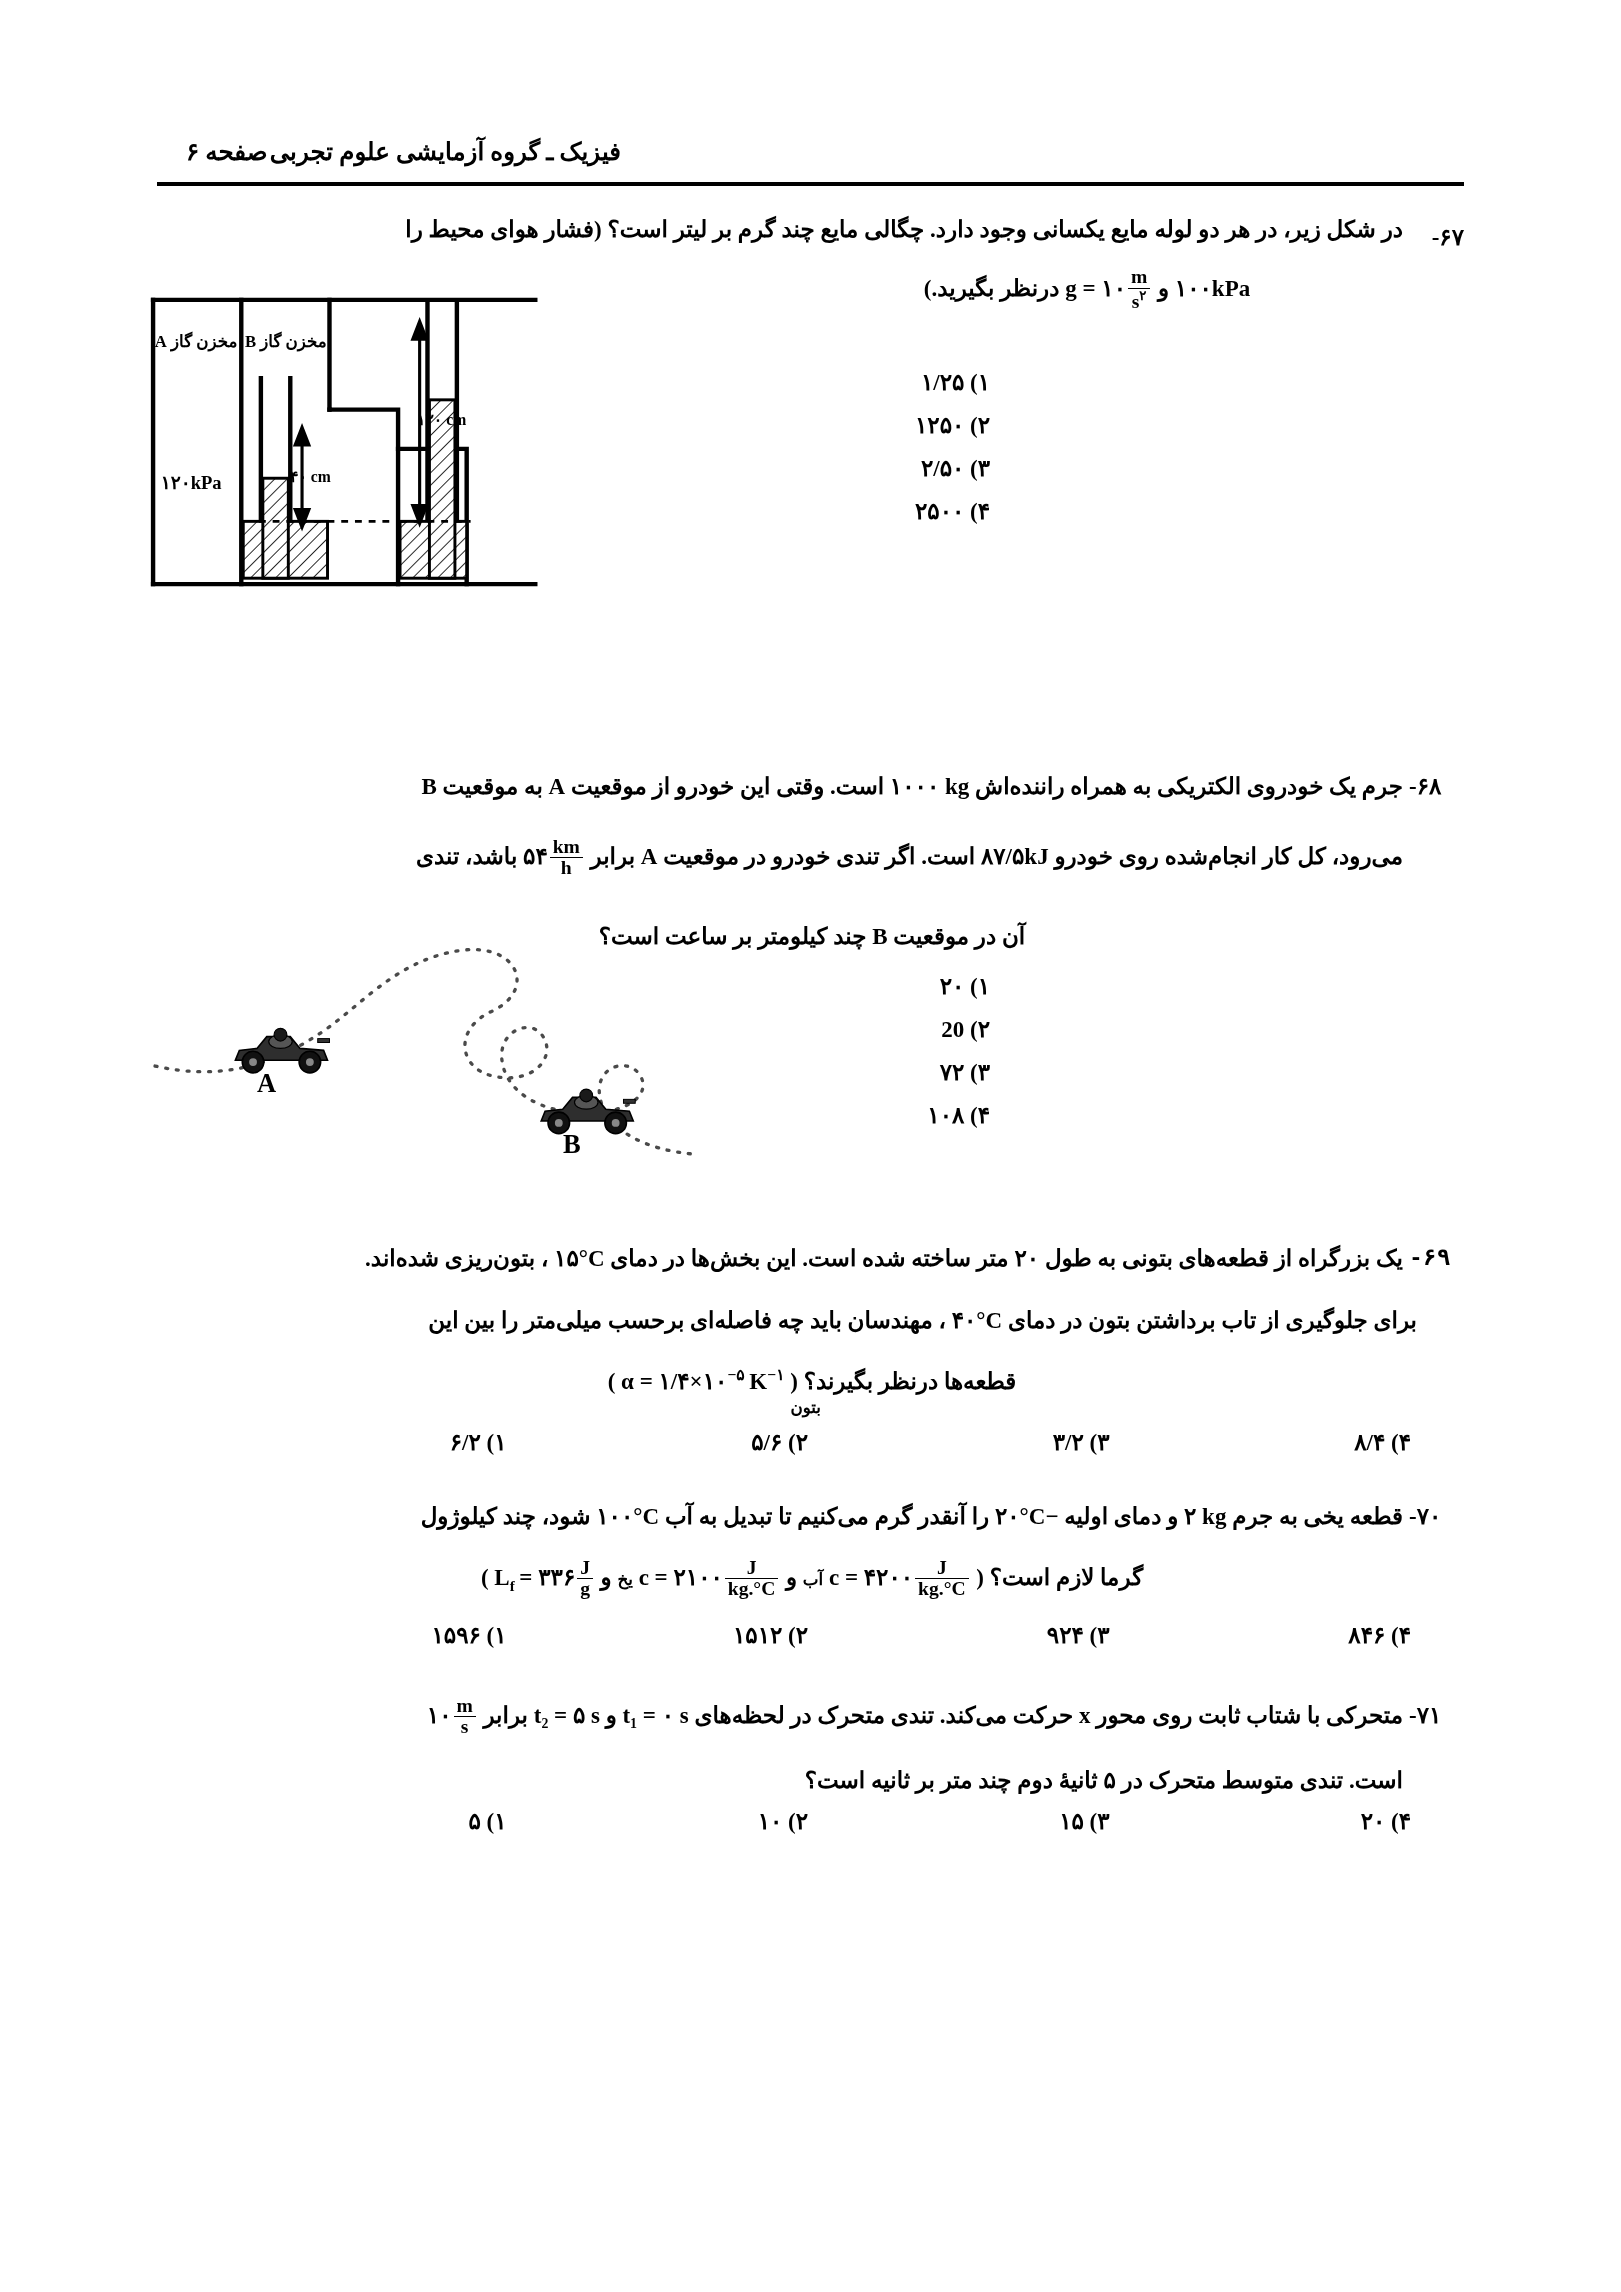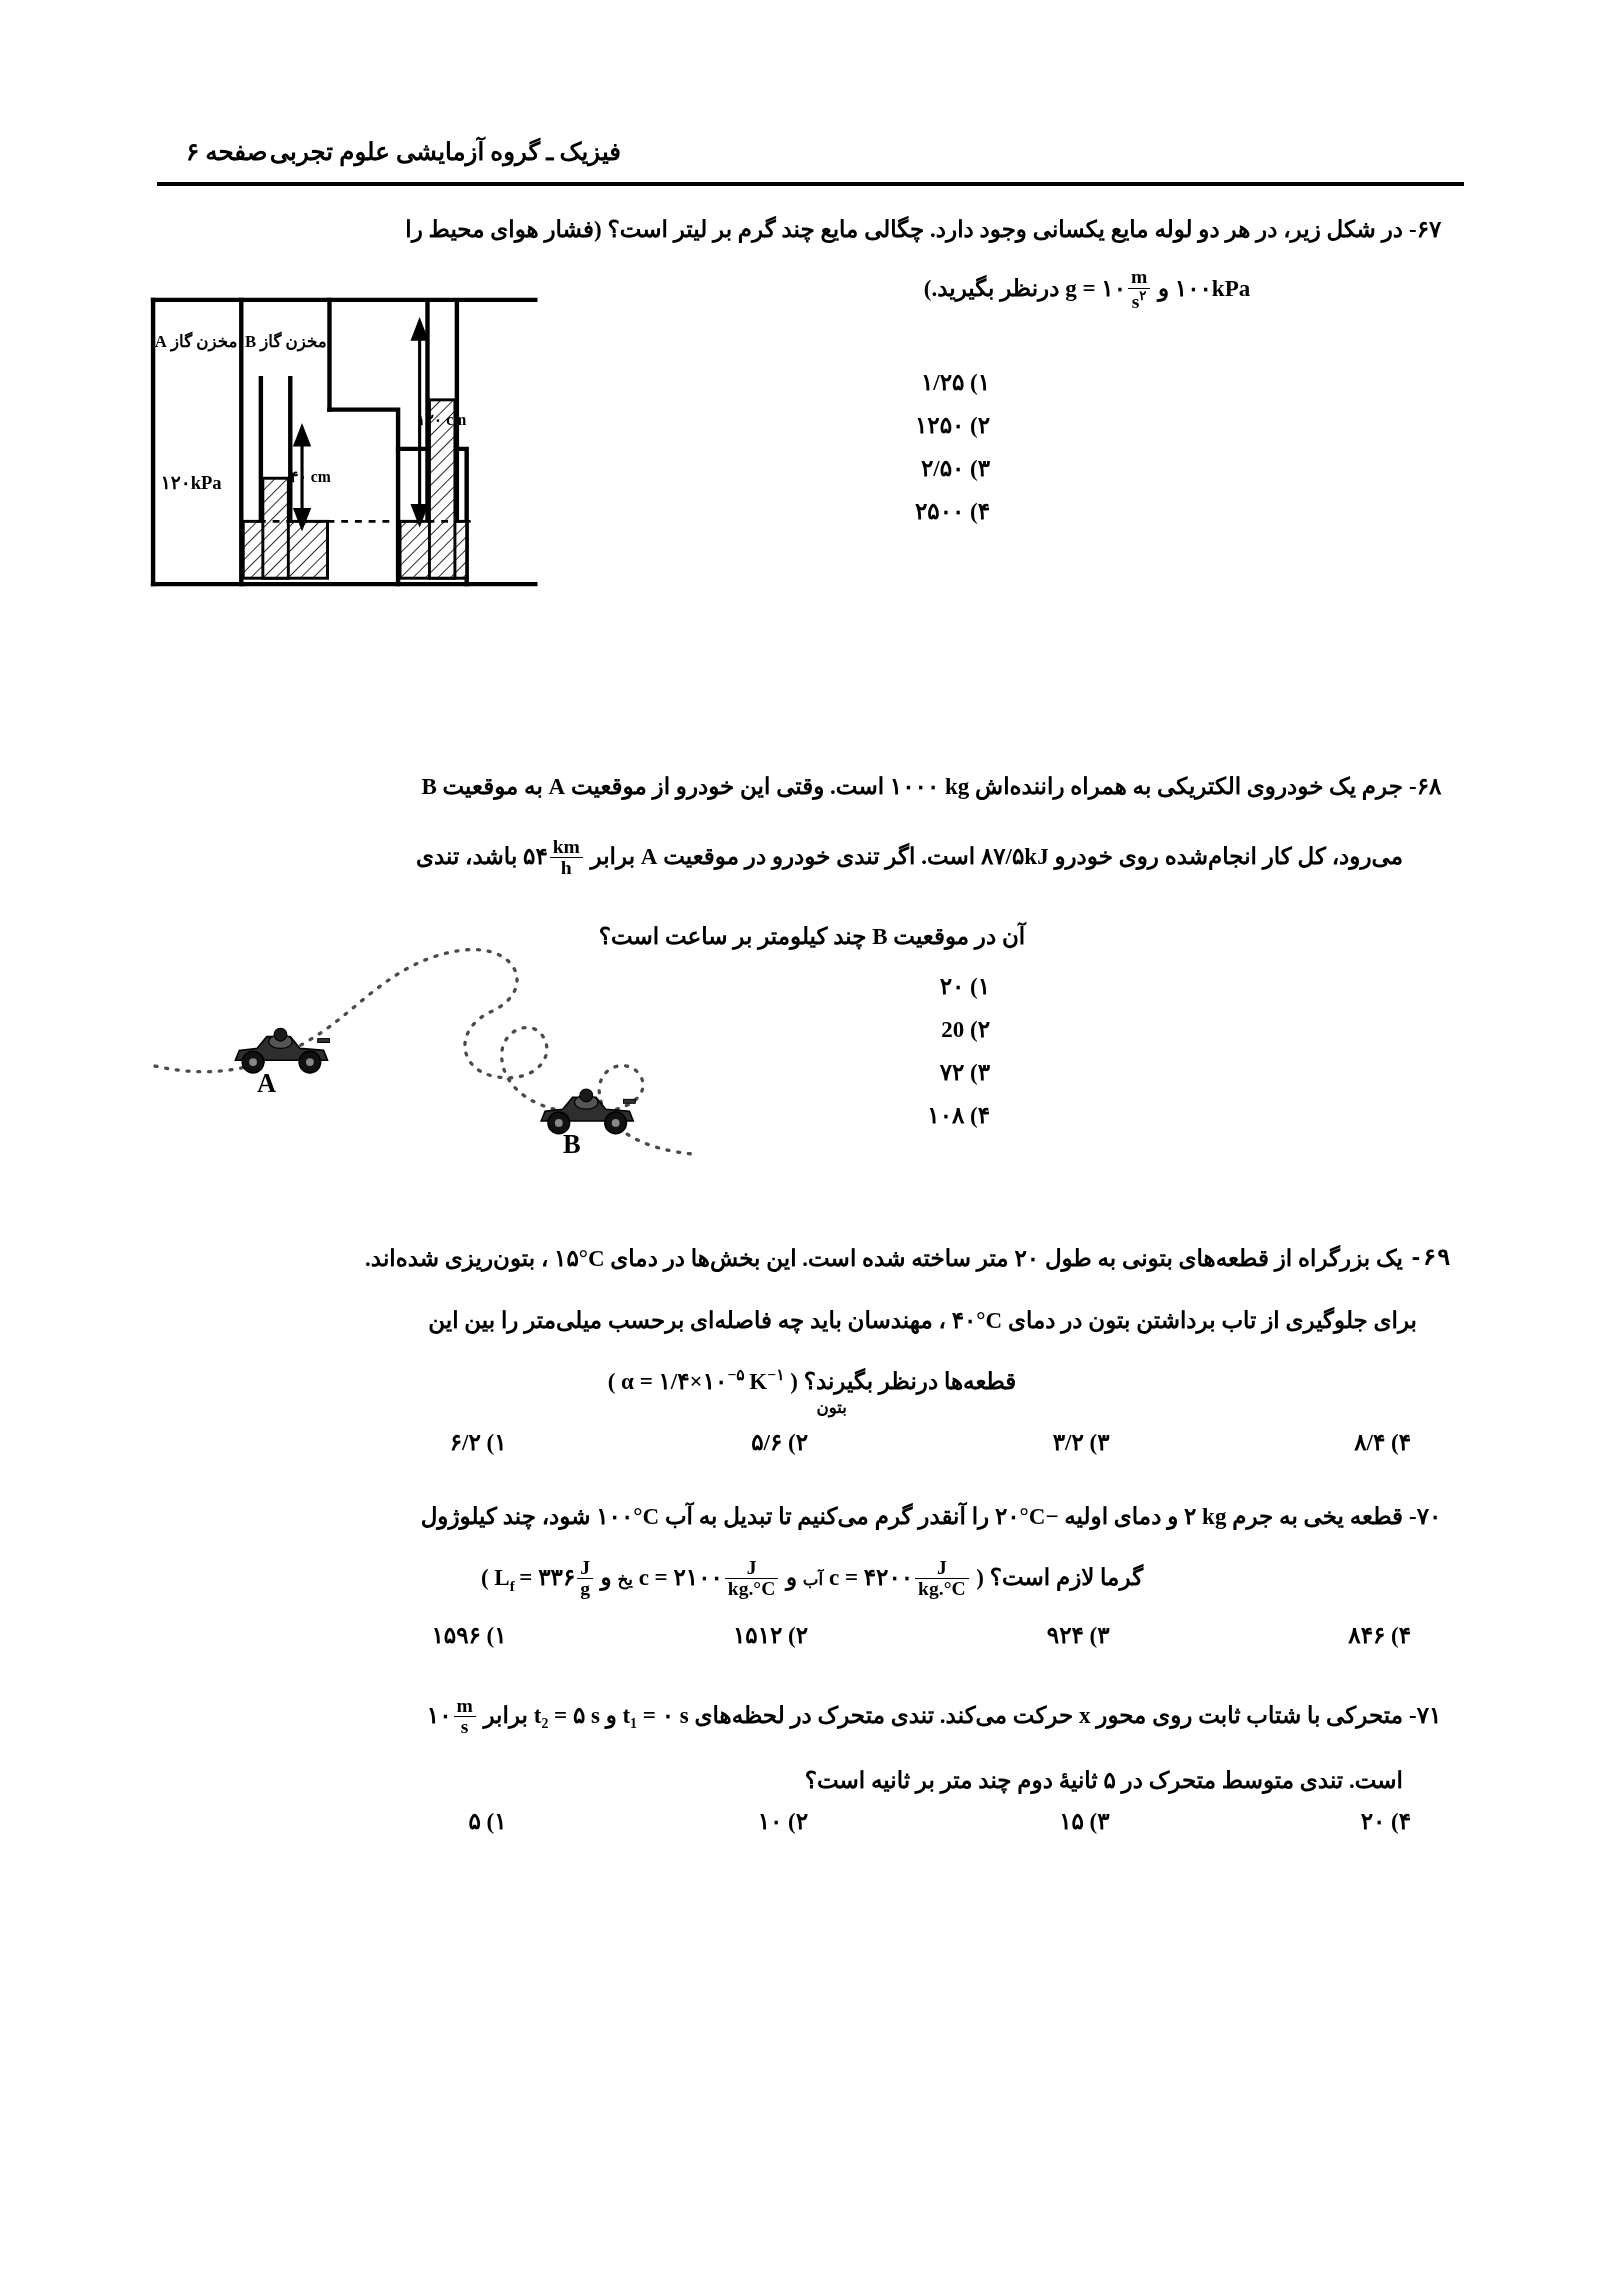--- a/index.html
+++ b/index.html
@@ -105,21 +105,21 @@
 
 <div class="page">
 
   <div class="header">
     <div class="header-title">فیزیک ـ گروه آزمایشی علوم تجربی</div>
     <div class="header-page">صفحه ۶</div>
   </div>
   <div class="header-rule"></div>
 
   <div class="q" style="top:208px; right:157px; width:1304px;">
-    <span class="qnum" style="right:0; top:0;">-۶۷</span>
+    <span class="qnum" style="right:0; top:8px;text-align:right;">-۶۷</span>
     <div class="qbody" style="margin-right:61px;">
       <span>در شکل زیر، در هر دو لوله مایع یکسانی وجود دارد. چگالی مایع چند گرم بر لیتر است؟ (فشار هوای محیط را</span>
     </div>
   </div>
 
   <div class="q" style="top:267px; right:196px; width:676px; text-align:center;">
     <span class="nb">
       <span class="ltr">۱۰۰kPa</span>
       <span>و</span>
       <span class="ltr nb">
@@ -324,21 +324,21 @@
   </div>
 
   <div class="q" style="top:1360px; right:157px; width:1304px; text-align:center;">
     <span>قطعه‌ها درنظر بگیرند؟ (</span>
     <span class="ltr nb">
       <span>α = ۱/۴×۱۰</span><span class="sup">−۵</span> <span>K</span><span class="sup">−۱</span>
     </span>
     <span>)</span>
   </div>
 
-  <div style="position:absolute; top:1397px; right:774px; font-size:16.7px; font-weight:bold; direction:rtl;">بتون</div>
+  <div style="position:absolute; top:1397px; right:800px; font-size:16.7px; font-weight:bold; direction:rtl;">بتون</div>
 
   <div class="opts-row" style="top:1429px; right:206px; width:1206px;">
     <div class="opt">
       <span class="onum ltr">(۴</span>
       <span class="ltr">۸/۴</span>
     </div>
     <div class="opt">
       <span class="onum ltr">(۳</span>
       <span class="ltr">۳/۲</span>
     </div>

